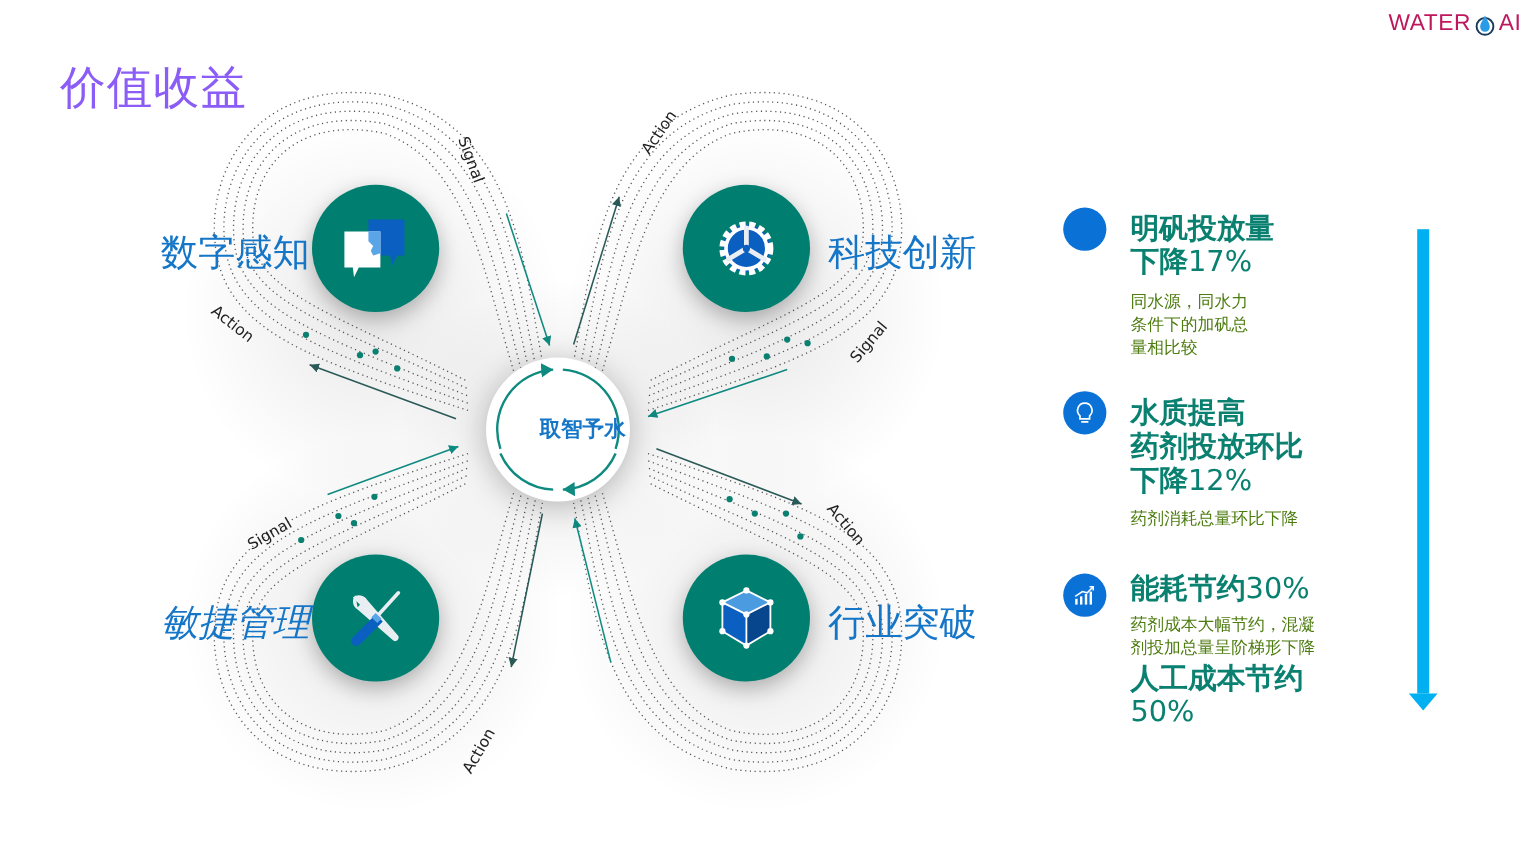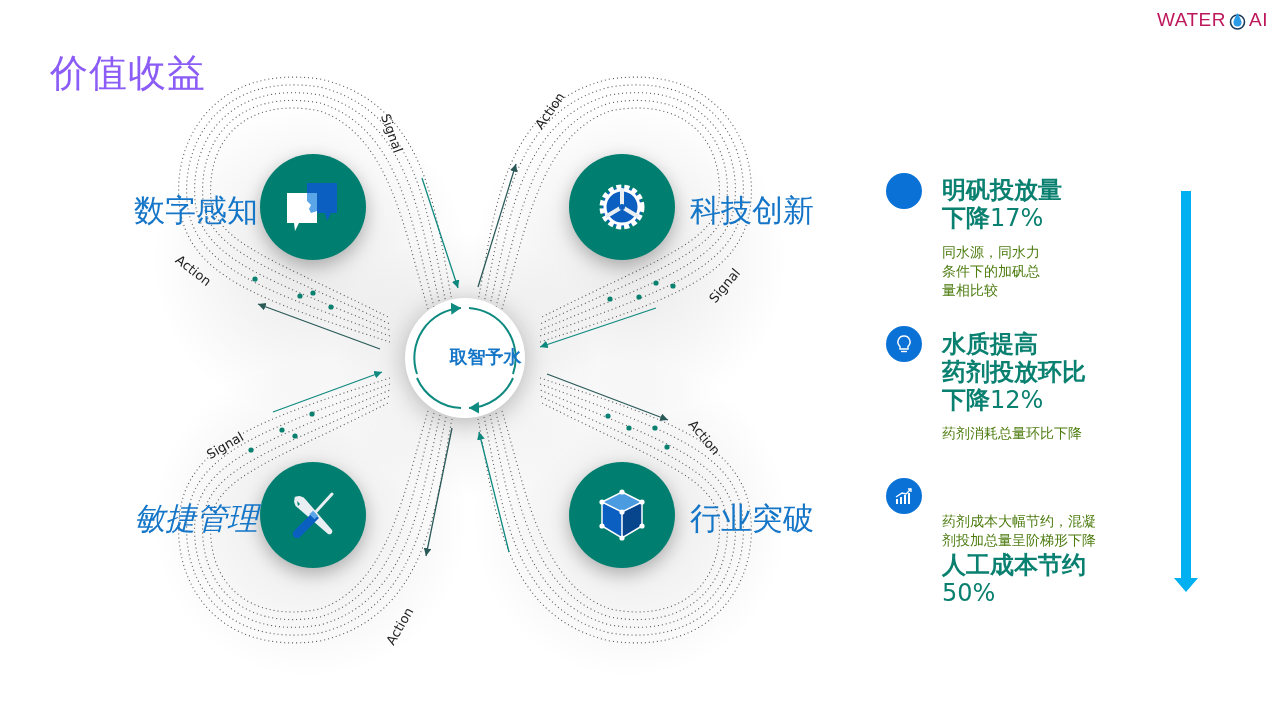--- a/index.html
+++ b/index.html
@@ -208,20 +208,21 @@
         <g fill="#fff">
           <rect x="1" y="11" width="2" height="5"></rect>
           <rect x="5" y="9" width="2" height="7"></rect>
           <rect x="9" y="7" width="2" height="9"></rect>
           <rect x="13" y="5" width="2" height="11"></rect>
         </g>
         <path d="M1 9 L7 5 L11 6 L16 1" fill="none" stroke="#fff" stroke-width="1.3"></path>
         <path d="M13 1 H16 V4" fill="none" stroke="#fff" stroke-width="1.3"></path>
       </svg>
   </div>
+  <div class="bhead" style="top:0px;"><span>能耗节约</span><span class="num">30%</span></div>
   <div class="bdesc" style="top:36px;">药剂成本大幅节约，混凝</div>
   <div class="bdesc" style="top:55px;">剂投加总量呈阶梯形下降</div>
   <div class="bhead" style="top:75px;">人工成本节约</div>
   <div class="bhead" style="top:103px;font-weight:normal;">50%</div>
 </div>
 
 <div class="vbar"></div>
 <div class="varrow"></div>
 
 </body></html>

